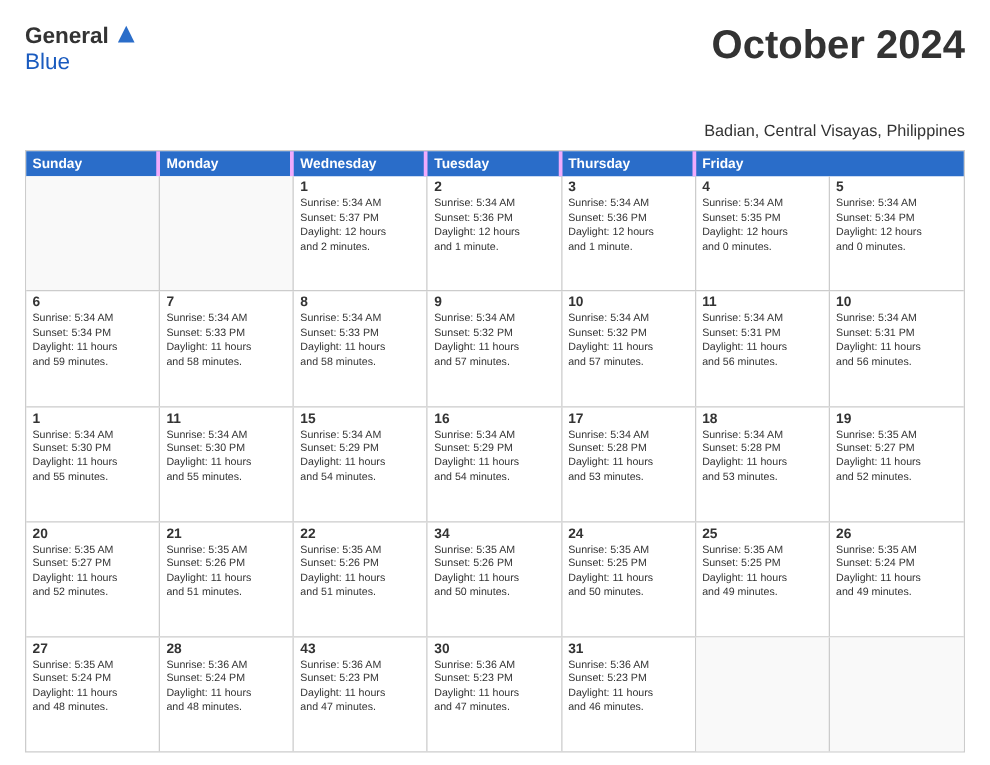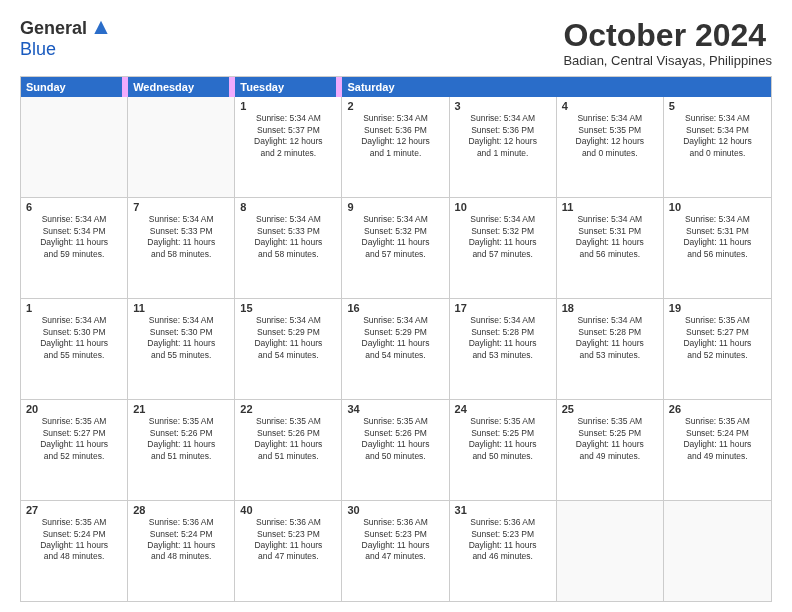--- a/index.html
+++ b/index.html
@@ -42,50 +42,51 @@
       font-size: 18px;
       font-weight: normal;
       color: #1a5bbf;
     }
     .logo-icon {
       width: 20px;
       height: 20px;
       margin-left: 2px;
     }
     .header-right {
-      text-align: left;
+      text-align: right;
     }
     .month-title {
       font-size: 32px;
       font-weight: bold;
       color: #333;
       line-height: 1.1;
     }
     .location {
       font-size: 13px;
       color: #333;
+      margin-top: 44px;
     }
     .calendar {
       flex: 1;
       display: flex;
       flex-direction: column;
       border: 1px solid #ccc;
     }
     .cal-header {
       display: grid;
       grid-template-columns: repeat(7, 1fr);
       background: #2a6dc9;
     }
     .cal-header-cell {
       color: #fff;
       font-size: 11px;
       font-weight: bold;
       padding: 4px 5px;
       text-align: left;
-      border-right: 6px solid #f0abfc;
+      border-right: 3px solid #f0abfc;
     }
     .cal-header-cell:last-child { border-right: none; }
     .cal-body {
       flex: 1;
       display: flex;
       flex-direction: column;
     }
     .cal-row {
       display: grid;
       grid-template-columns: repeat(7, 1fr);
@@ -107,21 +108,20 @@
       font-size: 11px;
       font-weight: bold;
       color: #333;
       display: block;
       margin-bottom: 1px;
     }
     .cell-info {
       font-size: 8.5px;
       color: #333;
       line-height: 1.35;
-      text-align: center;
     }
   </style>
 </head>
 <body>
 
 <div class="page">
   <div class="header">
     <div class="logo">
       <div class="logo-text">
         <span class="logo-general">General</span>
@@ -133,23 +133,25 @@
     </div>
     <div class="header-right">
       <div class="month-title">October 2024</div>
       <div class="location">Badian, Central Visayas, Philippines</div>
     </div>
   </div>
 
   <div class="calendar">
     <div class="cal-header" id="cal-header">
         <div class="cal-header-cell">Sunday</div>
+        <div class="cal-header-cell">Monday</div>
         <div class="cal-header-cell">Wednesday</div>
         <div class="cal-header-cell">Tuesday</div>
-        <div class="cal-header-cell">Saturday</div>
+        <div class="cal-header-cell">Thursday</div>
+        <div class="cal-header-cell">Friday</div>
       </div>
     <div class="cal-body" id="cal-body">
         <div class="cal-row">
           <div class="cal-cell empty"></div>
           <div class="cal-cell empty"></div>
           <div class="cal-cell">
             <span class="day-num">1</span>
             <div class="cell-info" style="white-space: pre-line;">Sunrise: 5:34 AM
 Sunset: 5:37 PM
 Daylight: 12 hours
@@ -346,21 +348,21 @@
 and 48 minutes.</div>
           </div>
           <div class="cal-cell">
             <span class="day-num">28</span>
             <div class="cell-info" style="white-space: pre-line;">Sunrise: 5:36 AM
 Sunset: 5:24 PM
 Daylight: 11 hours
 and 48 minutes.</div>
           </div>
           <div class="cal-cell">
-            <span class="day-num">40</span>
+            <span class="day-num">43</span>
             <div class="cell-info" style="white-space: pre-line;">Sunrise: 5:36 AM
 Sunset: 5:23 PM
 Daylight: 11 hours
 and 47 minutes.</div>
           </div>
           <div class="cal-cell">
             <span class="day-num">30</span>
             <div class="cell-info" style="white-space: pre-line;">Sunrise: 5:36 AM
 Sunset: 5:23 PM
 Daylight: 11 hours

